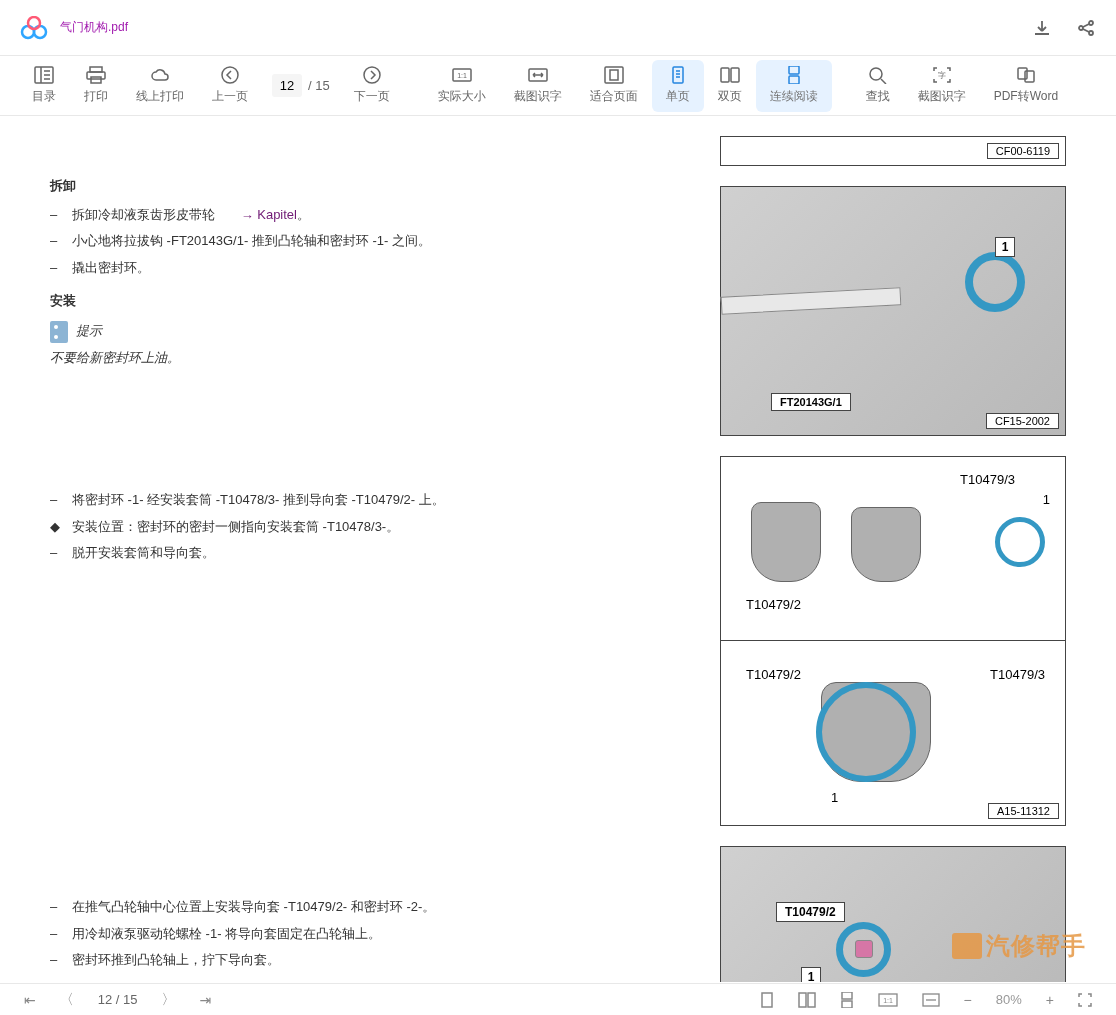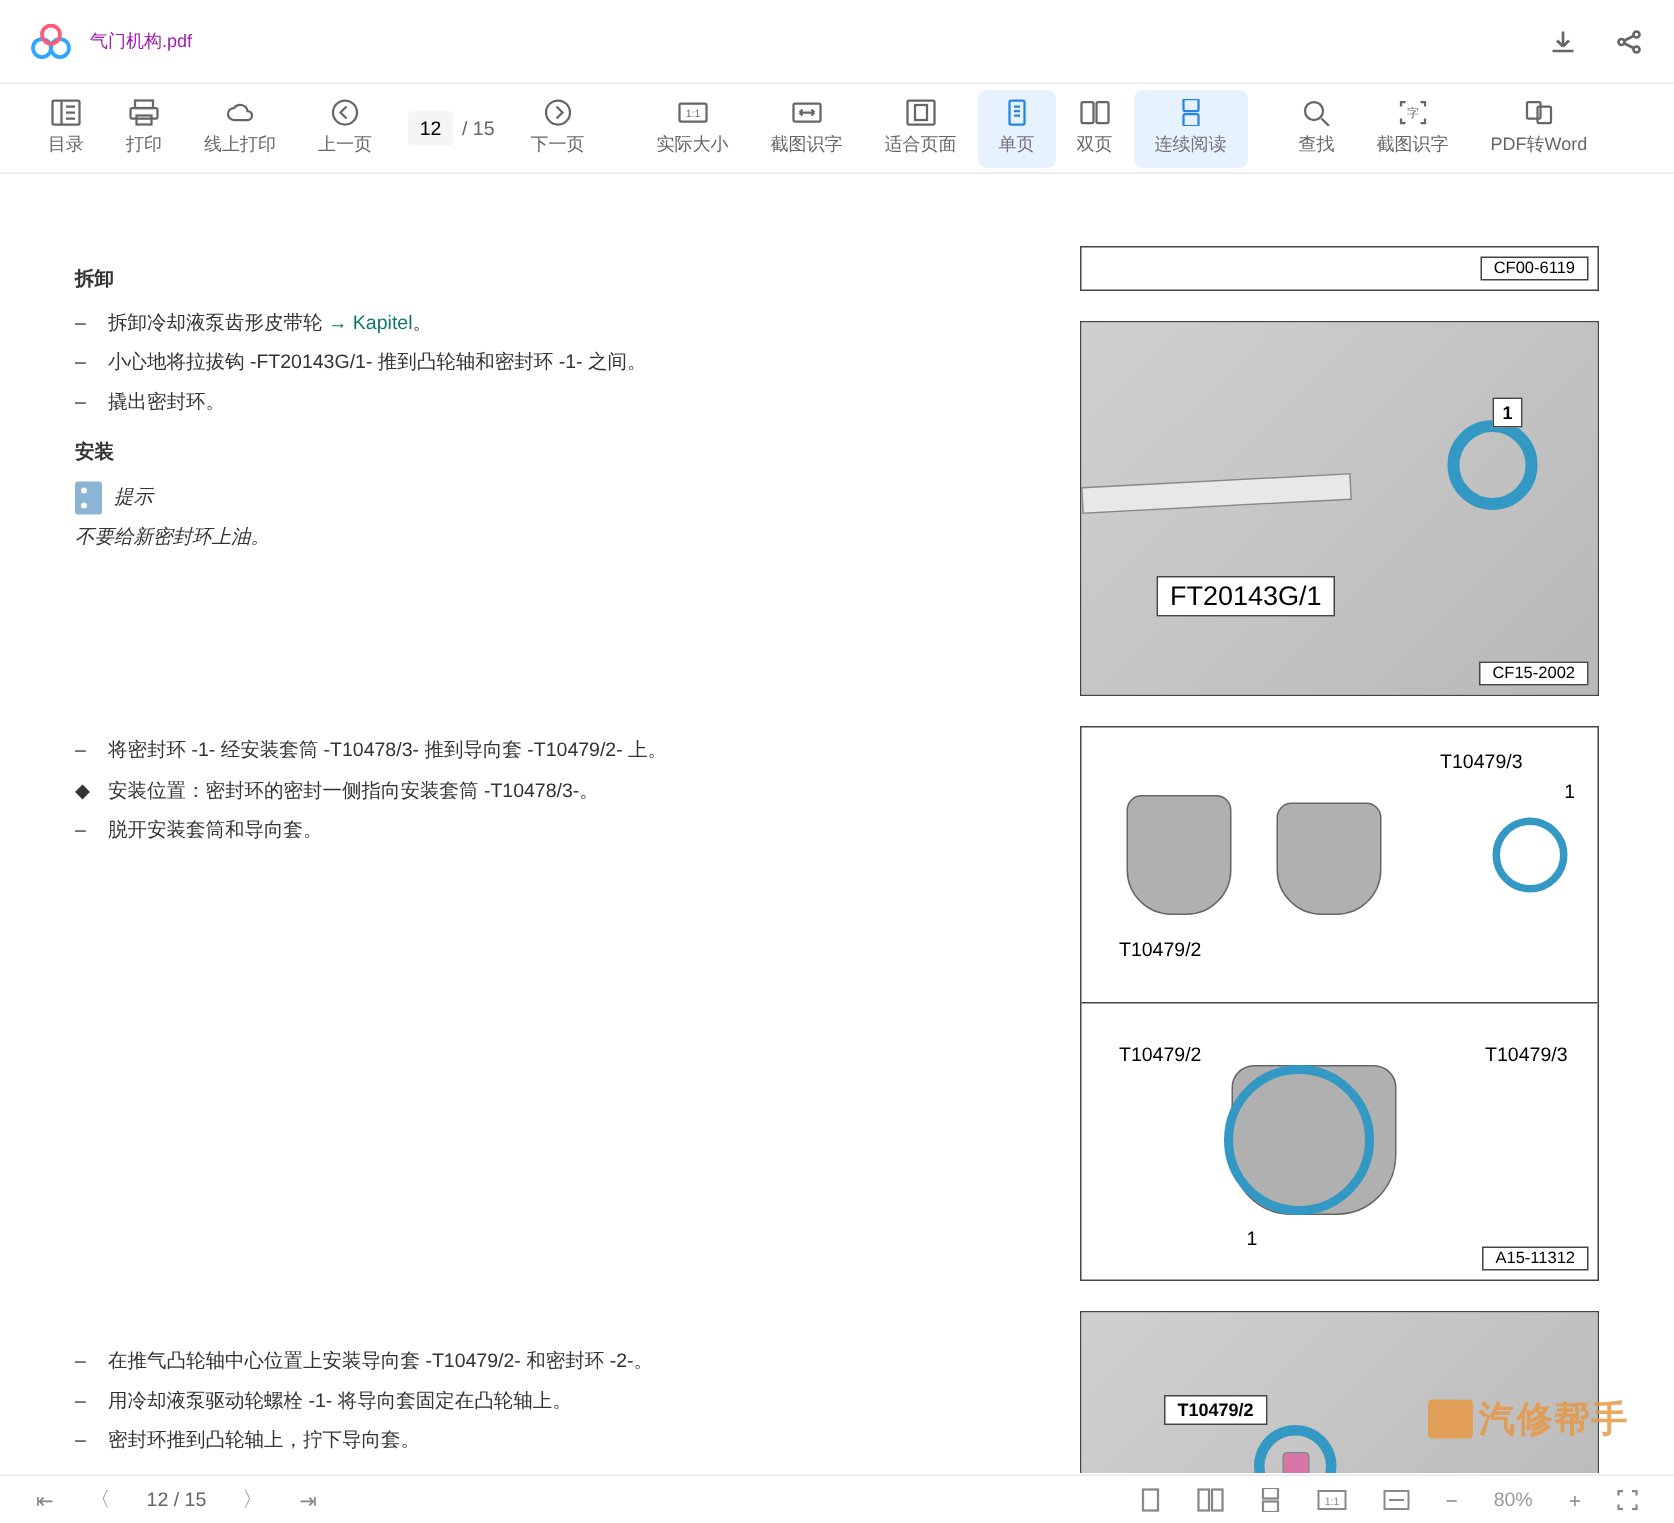--- a/index.html
+++ b/index.html
@@ -20,29 +20,29 @@
 .page-input input { width: 30px; text-align: center; border: none; background: #f5f5f5; padding: 4px 2px; border-radius: 3px; font-size: 13px; }
 
 .content { height: 866px; overflow: auto; padding: 20px 0; background: #fff; position: relative; }
 .doc-area { padding: 0 50px; display: flex; gap: 30px; }
 .text-col { flex: 0 0 640px; font-size: 13px; color: #333; line-height: 1.9; }
 .img-col { flex: 1; display: flex; flex-direction: column; gap: 20px; }
 
 .section-title { font-weight: bold; margin: 8px 0 4px; }
 .bullet-line { display: flex; gap: 12px; margin: 2px 0; }
 .bullet-line .marker { width: 10px; flex-shrink: 0; }
-.link-red { color: #0f766e; }
+.link-red { color: #701a75; margin-left: 22px; }
 .note-row { display: flex; align-items: center; gap: 8px; margin: 6px 0 2px; }
 .note-icon { width: 18px; height: 22px; background: #8cb4d4; border-radius: 2px; position: relative; }
 .note-icon::before { content: ""; position: absolute; top: 4px; left: 4px; width: 4px; height: 4px; border-radius: 50%; background: #fff; }
 .note-icon::after { content: ""; position: absolute; bottom: 4px; left: 4px; width: 4px; height: 4px; border-radius: 50%; background: #fff; }
 .italic { font-style: italic; }
 
 .fig-box { border: 1.5px solid #444; background: #f0f0f0; position: relative; }
-.fig0 { height: 30px; background: #fff; margin-top: 28px; }
+.fig0 { height: 30px; background: #fff; }
 .fig1 { height: 250px; }
 .fig2 { height: 370px; }
 .fig3 { height: 190px; }
 .fig-label { position: absolute; background: #fff; border: 1px solid #444; padding: 2px 8px; font-size: 12px; font-family: Arial; }
 .fig-num { position: absolute; background: #fff; border: 1px solid #444; width: 20px; height: 20px; display: flex; align-items: center; justify-content: center; font-size: 12px; font-weight: bold; }
 .fig-code { position: absolute; right: 6px; bottom: 6px; background: #fff; border: 1px solid #444; padding: 1px 8px; font-size: 11px; font-family: Arial; }
 .fig-text { position: absolute; font-family: Arial; font-size: 13px; }
 
 .status-bar { position: absolute; bottom: 0; left: 0; right: 0; height: 32px; border-top: 1px solid #e8e8e8; background: #fff; display: flex; align-items: center; padding: 0 24px; justify-content: space-between; font-size: 13px; color: #666; }
 .status-left { display: flex; align-items: center; gap: 24px; }
@@ -283,21 +283,21 @@
     <div class="img-col">
       <div class="fig-box fig0">
         <div class="fig-code">CF00-6119</div>
       </div>
 
       <div class="fig-box fig1">
         <div class="engine-bg"></div>
         <div class="seal-ring" style="width:60px;height:60px;top:65px;right:40px;"></div>
         <div class="tool-bar-shape" style="width:180px;top:105px;left:0;transform:rotate(-3deg)"></div>
         <div class="fig-num" style="top:50px;right:50px">1</div>
-        <div class="fig-label" style="bottom:52px;left:50px;font-weight:normal;font-size:18px">FT20143G/1</div>
+        <div class="fig-label" style="bottom:24px;left:50px;font-weight:bold;font-size:11px">FT20143G/1</div>
         <div class="fig-code">CF15-2002</div>
       </div>
 
       <div class="fig-box fig2" style="background:#fff">
         <div style="position:absolute;inset:0;border-bottom:1.5px solid #444;height:50%"></div>
 
         <div class="cone" style="width:70px;height:80px;top:45px;left:30px;border-radius:10px 10px 30px 30px"></div>
         <div class="cone" style="width:70px;height:75px;top:50px;left:130px;border-radius:10px 10px 30px 30px"></div>
         <div class="seal-ring" style="width:50px;height:50px;top:60px;right:20px;border-width:5px"></div>
         <div class="fig-text" style="top:15px;right:50px">T10479/3</div>

